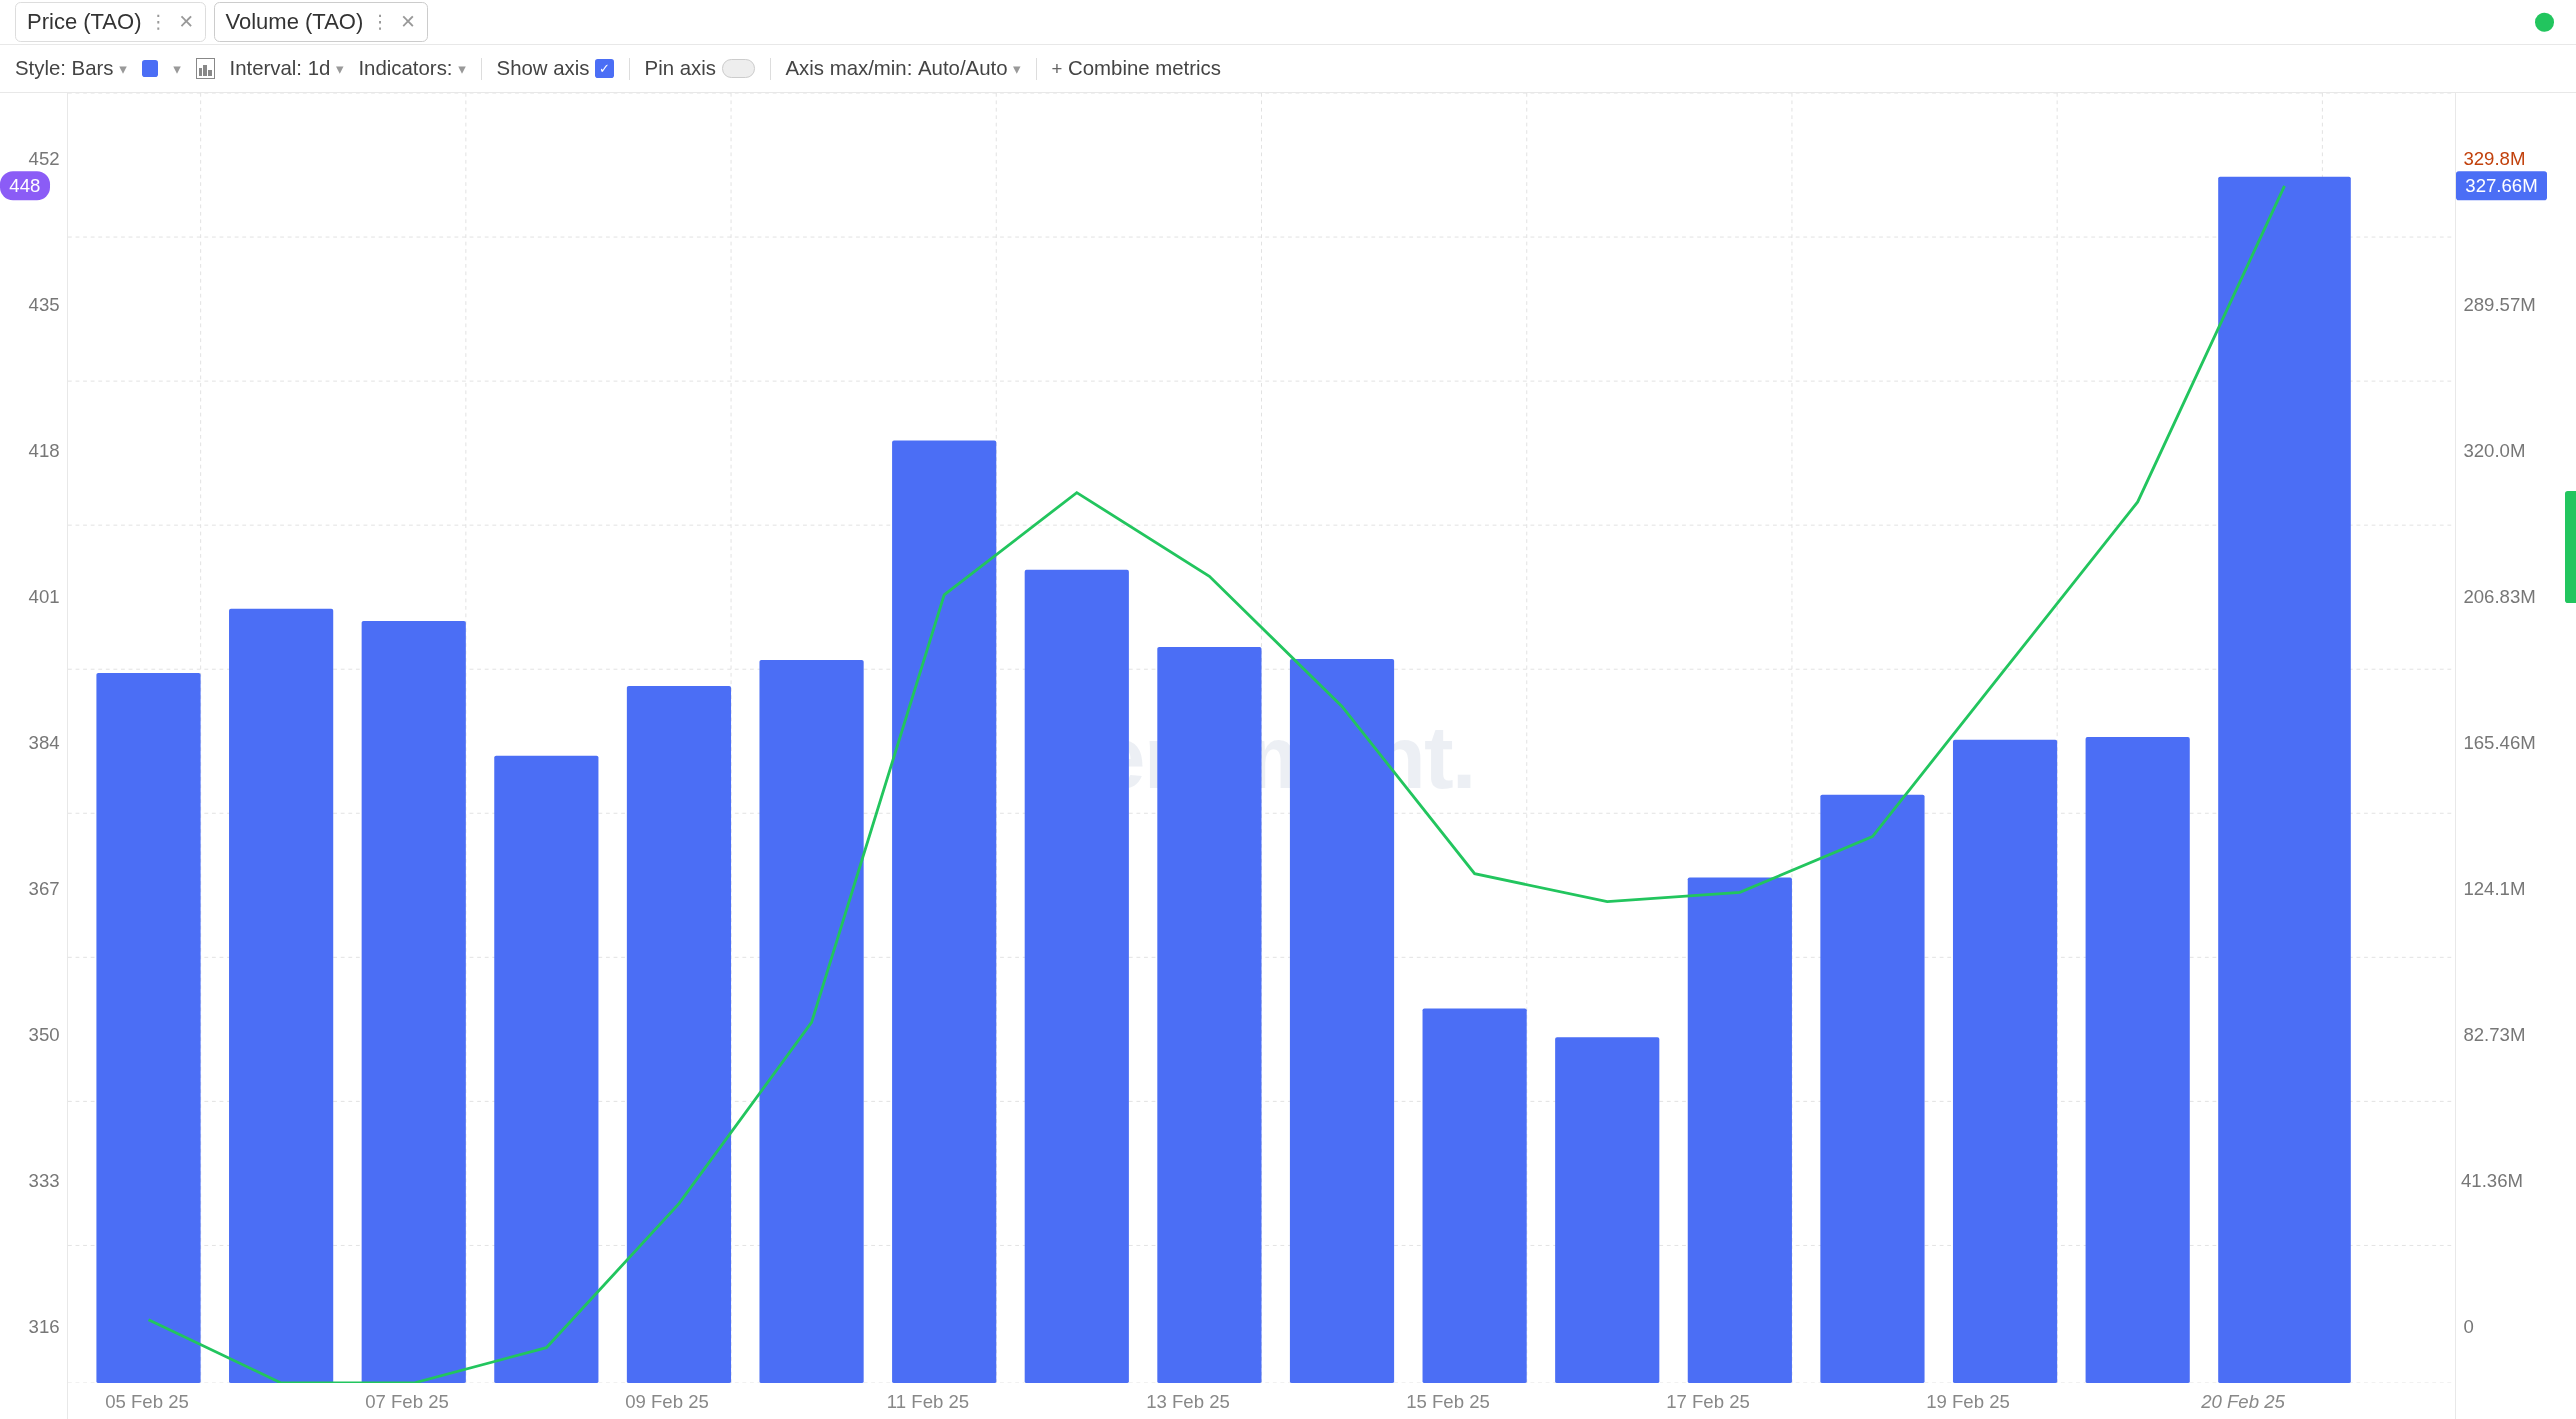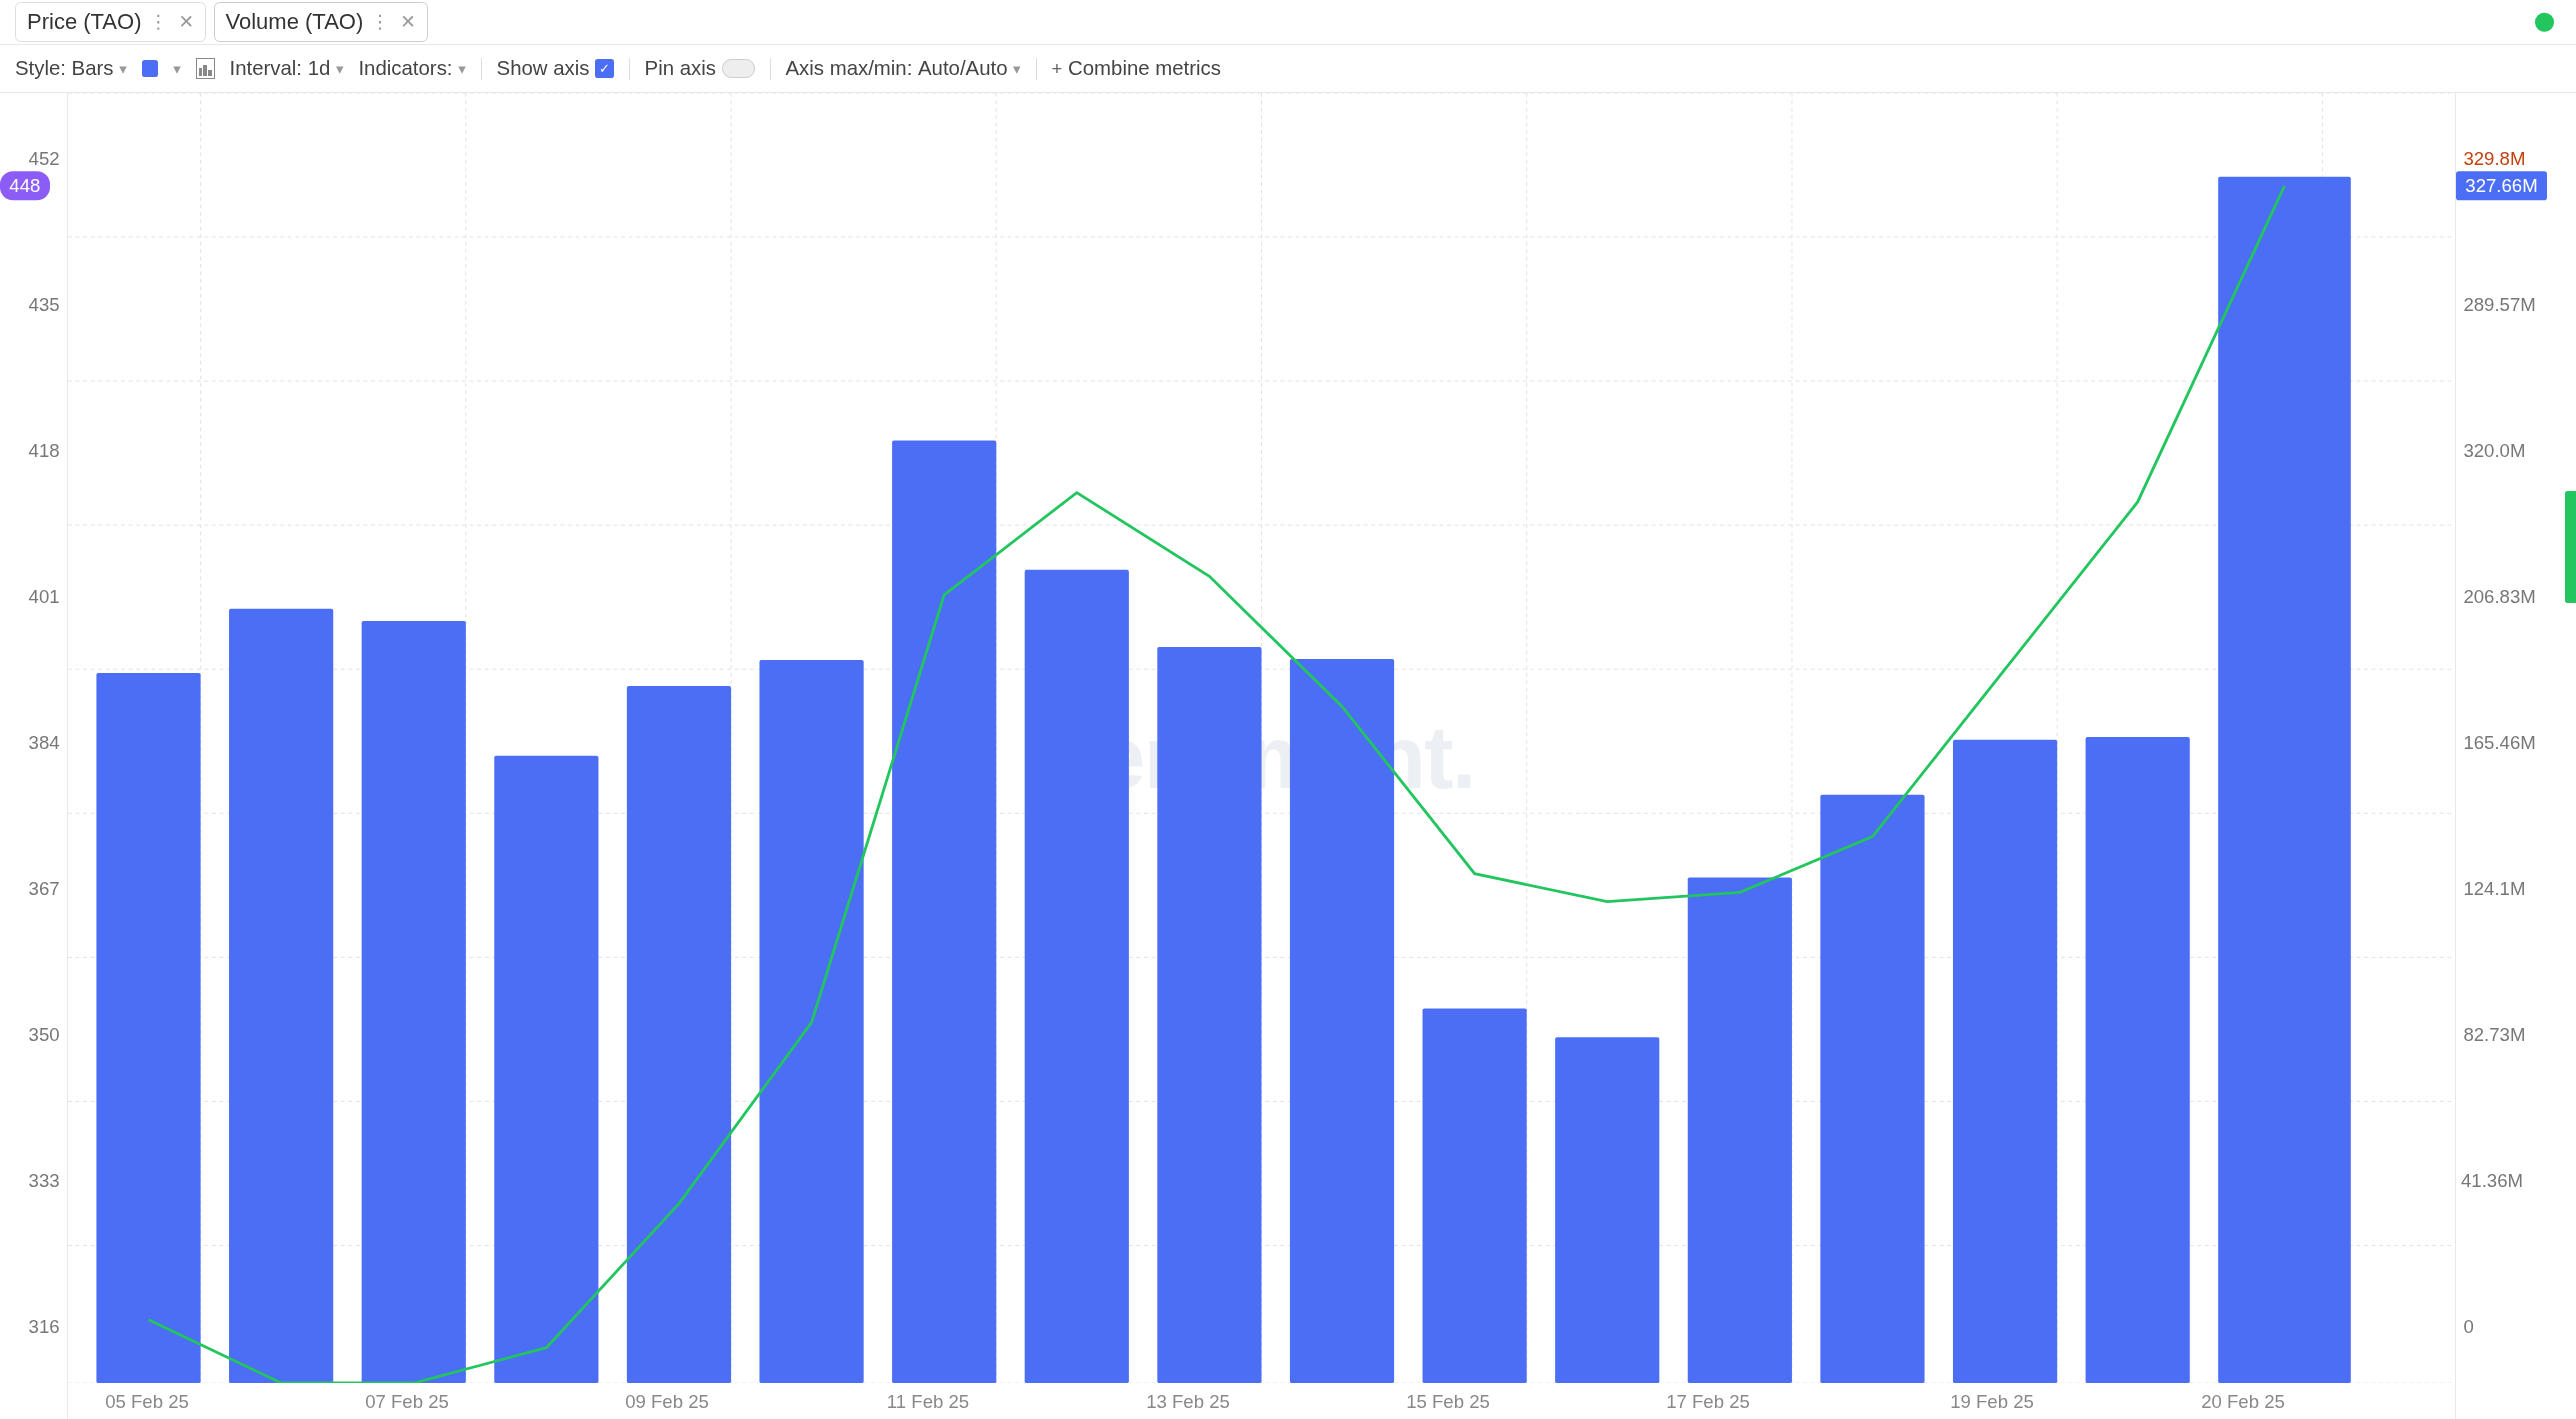--- a/index.html
+++ b/index.html
@@ -318,22 +318,22 @@
     </svg>
 
     <div class="x-axis">
       <span class="x-label" style="left: 79px;">05 Feb 25</span>
       <span class="x-label" style="left: 339px;">07 Feb 25</span>
       <span class="x-label" style="left: 599px;">09 Feb 25</span>
       <span class="x-label" style="left: 860px;">11 Feb 25</span>
       <span class="x-label" style="left: 1120px;">13 Feb 25</span>
       <span class="x-label" style="left: 1380px;">15 Feb 25</span>
       <span class="x-label" style="left: 1640px;">17 Feb 25</span>
-      <span class="x-label" style="left: 1900px; margin-left: 24px;">19 Feb 25</span>
-      <span class="x-label" style="left: 2175px;">20 Feb 25</span>
+      <span class="x-label" style="left: 1900px;">19 Feb 25</span>
+      <span class="x-label" style="left: 2175px; font-style: italic;">20 Feb 25</span>
     </div>
 
   </div>
 
   <div class="right-axis" style="width:68px;border-left:none;border-right:0.9px solid #e8e8e8;order:-1;position:relative;">
 
     <span class="y-label" style="top:5%; right:7.4px; color:#777; font-size:18.6px;">452</span>
     <span class="y-label" style="top:16%; right:7.4px; color:#777; font-size:18.6px;">435</span>
     <span class="y-label" style="top:27%; right:7.4px; color:#777; font-size:18.6px;">418</span>
     <span class="y-label" style="top:38%; right:7.4px; color:#777; font-size:18.6px;">401</span>

